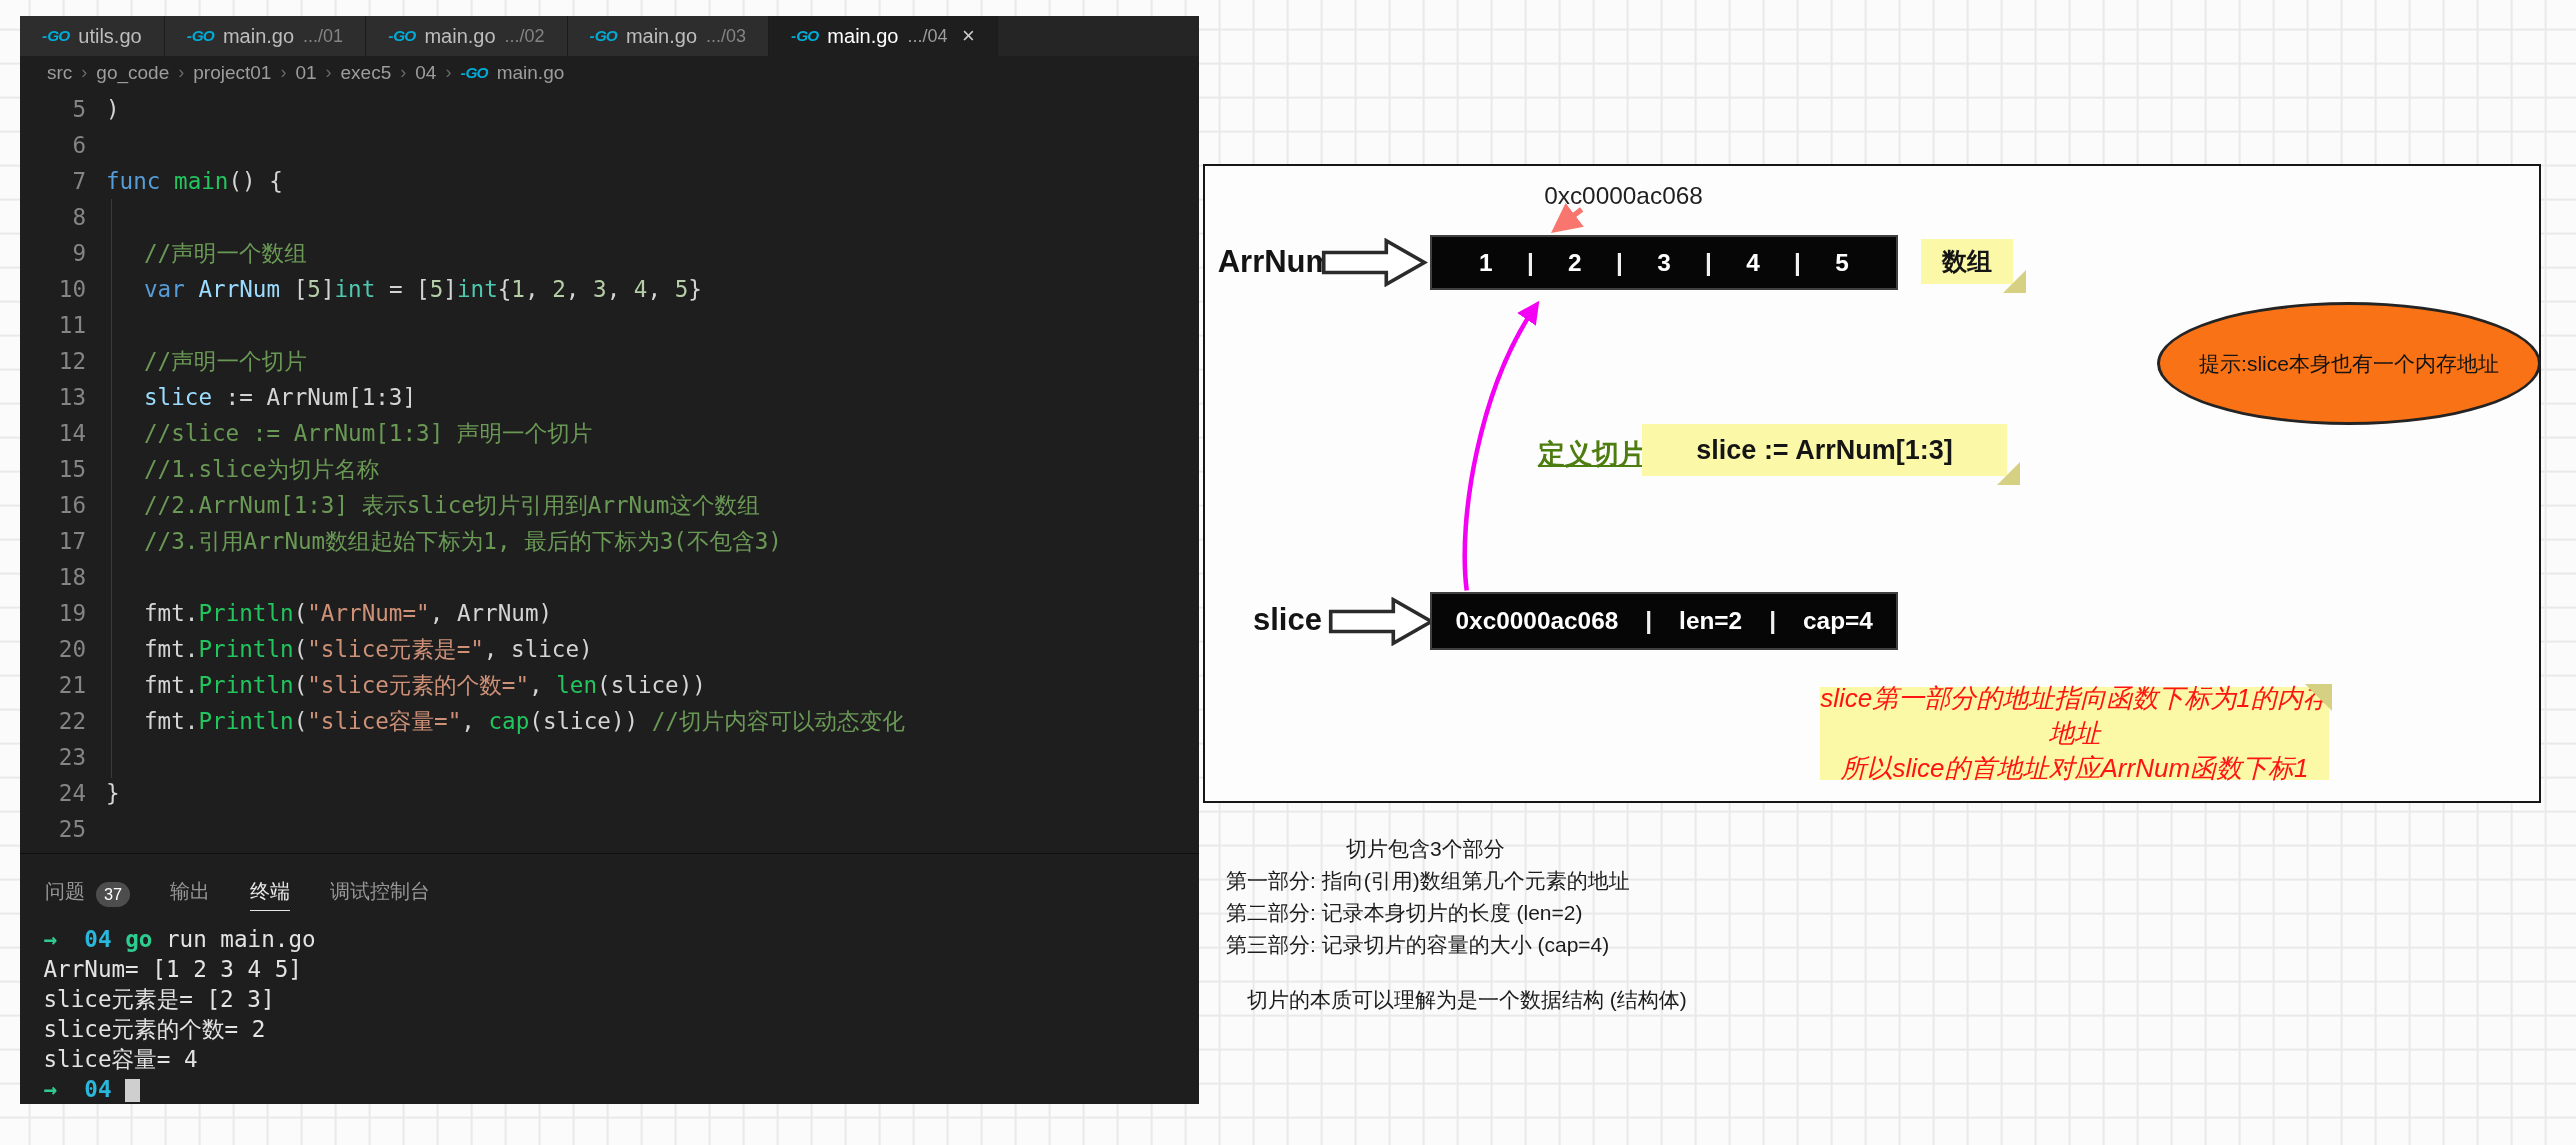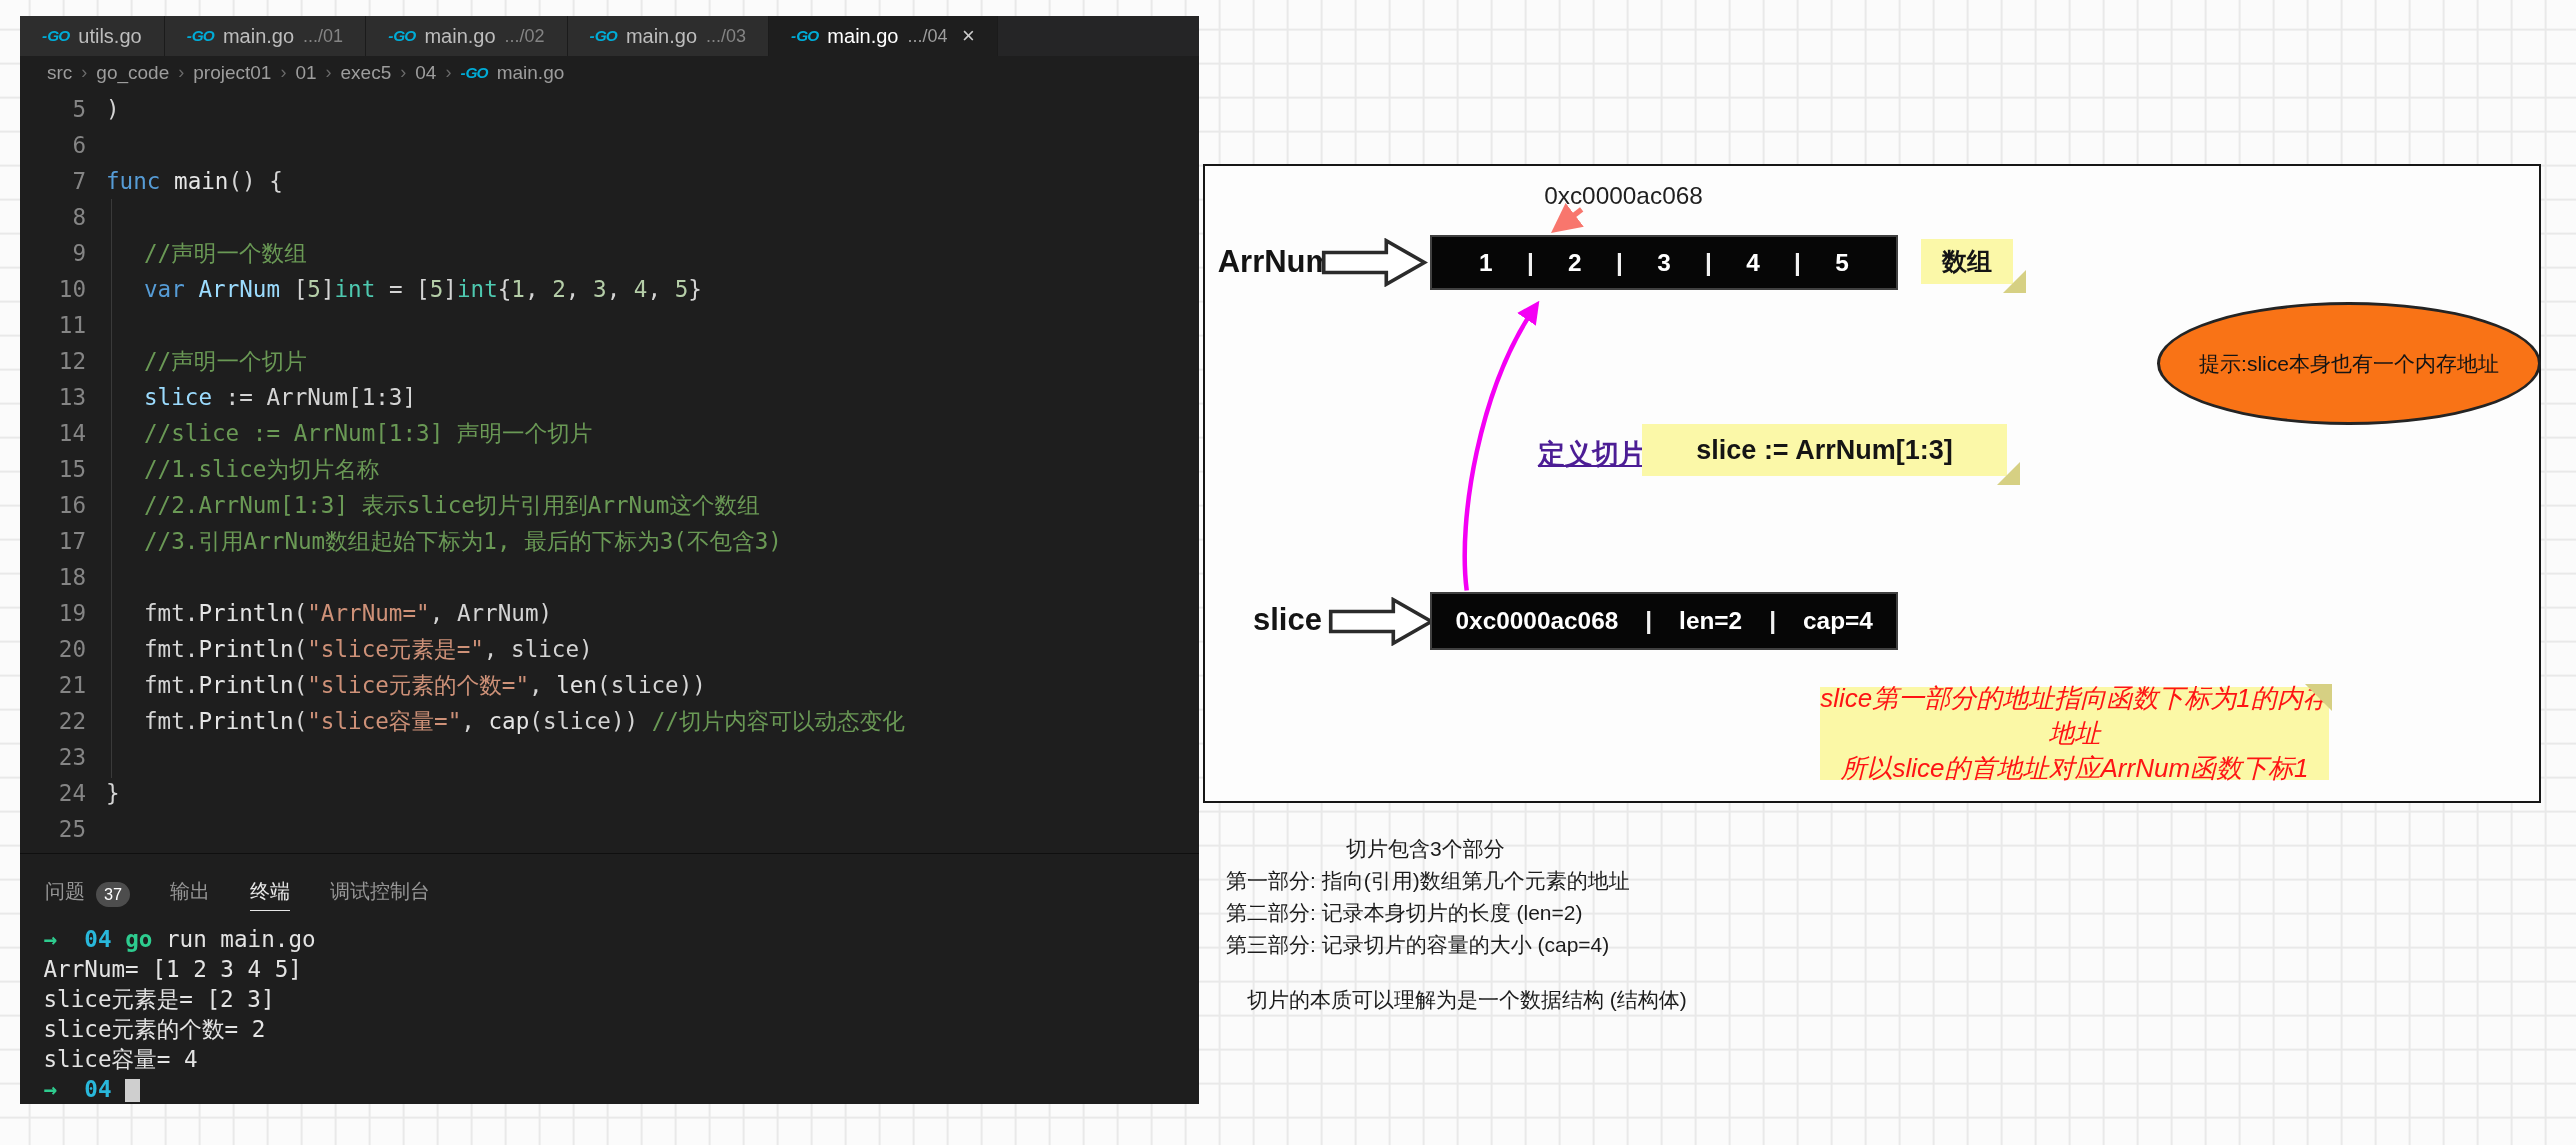--- a/index.html
+++ b/index.html
@@ -47,21 +47,21 @@
   .code {
     height:764px; flex:none; position:relative;
     font-family:"DejaVu Sans Mono", monospace; font-size:22.6px;
     padding-top:1.8px; overflow:hidden;
   }
   .indent-guide { position:absolute; left:91px; top:110px; width:0.9px; height:579px; background:#3a3a3a; }
   .code-line { height:36px; line-height:36px; display:flex; white-space:pre; }
   .ln { width:86px; flex:none; text-align:right; padding-right:20px; color:#858585; }
   .lc { color:#d4d4d4; }
   .tok-kw  { color:#569cd6; }
-  .tok-fn  { color:#e5e5e5; }
+  .tok-fn  { color:#22c55e; }
   .tok-type{ color:#4ec9b0; }
   .tok-var { color:#9cdcfe; }
   .tok-num { color:#b5cea8; }
   .tok-str { color:#ce9178; }
   .tok-com { color:#6a9955; }
   .tok-fg  { color:#d4d4d4; }
 
   
   .panel-header {
     height:58px; flex:none; border-top:1.8px solid #0f0f0f;
@@ -106,21 +106,21 @@
   .fold-br {
     position:absolute; right:-12.7px; bottom:-9px; width:0; height:0;
     border-style:solid; border-width:0 0 23.5px 23.5px;
     border-color:transparent transparent #d6d083 transparent;
   }
   .fold-tr {
     position:absolute; right:-2.7px; top:-2.7px; width:0; height:0;
     border-style:solid; border-width:0 27px 27px 0;
     border-color:transparent #d6d083 transparent transparent;
   }
-  .define-label { font-size:27px; font-weight:bold; color:#4c1d95; text-decoration:underline; }
+  .define-label { font-size:27px; font-weight:bold; color:#4d7c0f; text-decoration:underline; }
   .hint-ellipse {
     border:3.6px solid #242424; border-radius:50%;
     background:#f97316; color:#141414; font-size:21px;
     display:flex; align-items:center; justify-content:center; text-align:left;
   }
   .red-note {
     background:#fbf8a6; color:#fe1414; font-size:26px; font-weight:500;
     display:flex; flex-direction:column; align-items:center; justify-content:center;
     line-height:35px; text-align:center;font-style:italic;
   }

